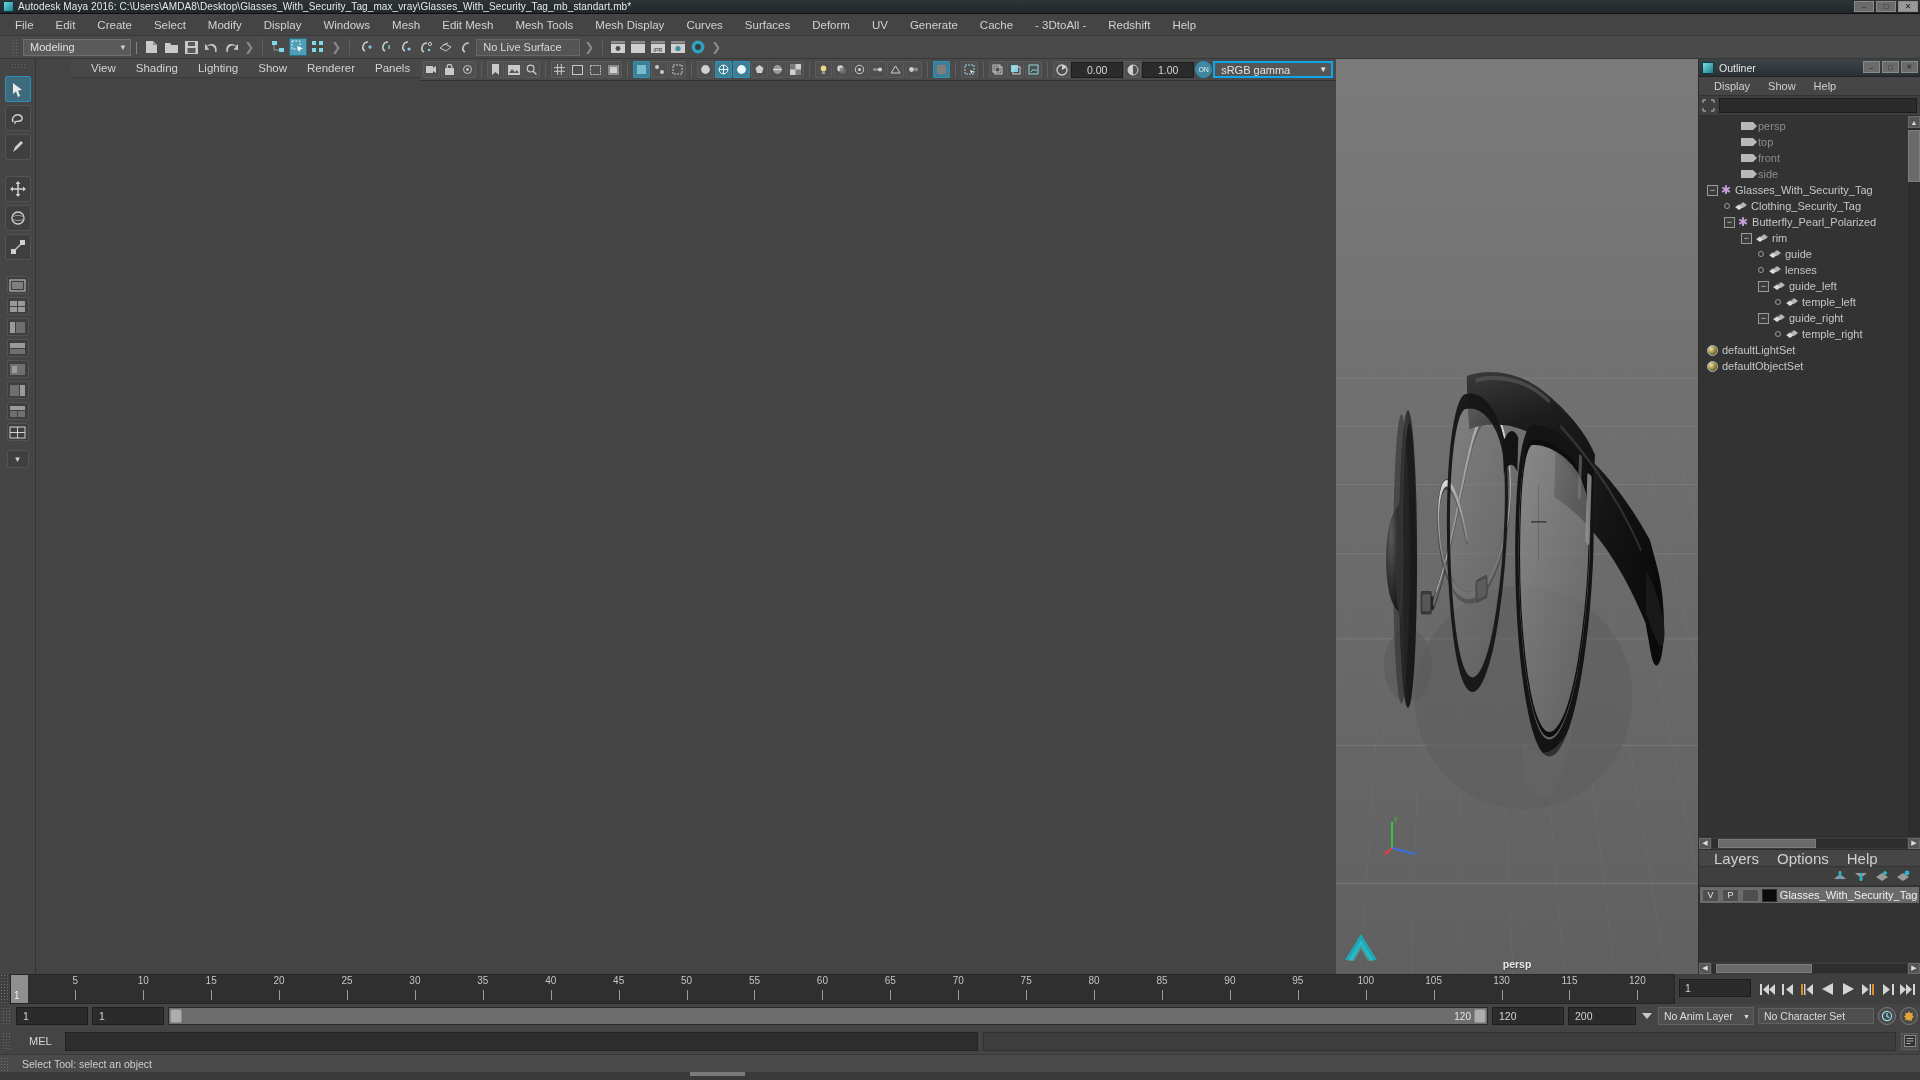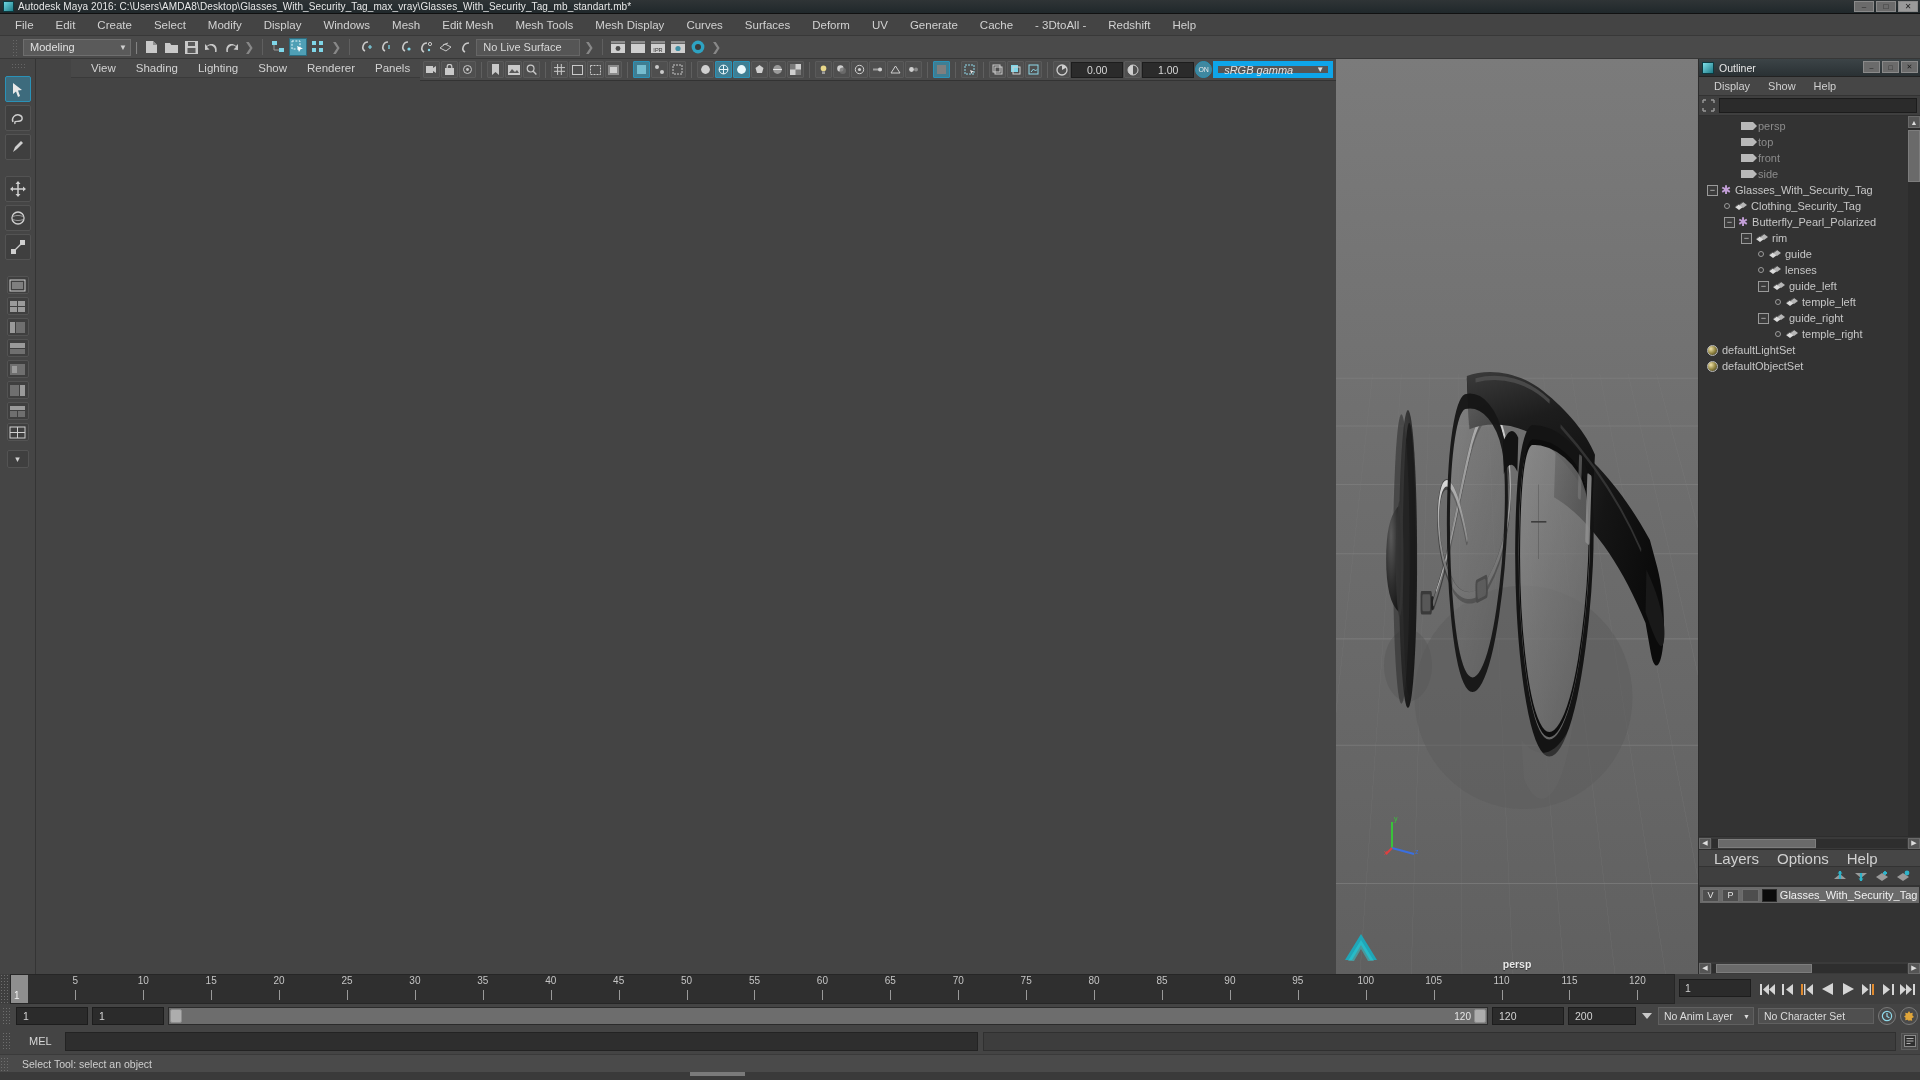--- a/index.html
+++ b/index.html
@@ -58,22 +58,22 @@
   .panelmenu .pm{ padding:1px 10px; color:#d2d2d2;}
   .vptoolbar{ height:22px; background:#4a4a4a; display:flex; align-items:center; gap:1px; padding:0 3px;
      border-bottom:1px solid #333; flex:0 0 22px;}
   .vbtn{ width:17px;height:17px; border:1px solid #5a5a5a; background:#4f4f4f; display:flex;
      align-items:center; justify-content:center; font-size:9px; color:#cdcdcd; border-radius:1px;}
   .vbtn.on{ background:#3f7e93; border-color:#2a92b8;}
   .numfield{ height:16px; width:52px; background:#2b2b2b; border:1px solid #1d1d1d; color:#d7d7d7;
      font-size:10.5px; display:flex;align-items:center;justify-content:center;}
   .onbadge{ width:17px;height:17px;border-radius:50%; background:#3f88a0; border:1px solid #2b92b5;
      color:#eaeaea; font-size:7px; display:flex;align-items:center;justify-content:center;}
-  .gammacombo{ height:17px; width:120px; background:#555; border:5px solid #0ea5e9; font-size:11px;
-     display:flex;align-items:center;justify-content:space-between; padding:0 4px 0 6px; color:#e2e2e2;font-style:italic;}
+  .gammacombo{ height:17px; width:120px; background:#555; border:2px solid #0ea5e9; font-size:11px;
+     display:flex;align-items:center;justify-content:space-between; padding:0 4px 0 6px; color:#e2e2e2;}
 
   
   .viewport{ flex:1 1 auto; position:relative; overflow:hidden; background:#6f6f6f; min-height:0;}
   .vp-label{ position:absolute; bottom:4px; left:50%; transform:translateX(-50%); font-size:10.5px;
      color:#e9e9e9; font-weight:bold; text-shadow:0 1px 1px #333;}
   .axis{ position:absolute; left:48px; bottom:118px; width:40px; height:42px;}
   .mayalogo{ position:absolute; left:6px; bottom:6px; width:38px;height:38px;}
 
   
   .dock{ width:222px; flex:0 0 222px; background:#3a3a3a; display:flex; flex-direction:column;
@@ -1052,21 +1052,21 @@
           <div class="tick-lbl" style="left: 69.2118%;">85</div>
           <div class="tick" style="left: 69.2118%;"></div>
           <div class="tick-lbl" style="left: 73.2958%;">90</div>
           <div class="tick" style="left: 73.2958%;"></div>
           <div class="tick-lbl" style="left: 77.3798%;">95</div>
           <div class="tick" style="left: 77.3798%;"></div>
           <div class="tick-lbl" style="left: 81.4639%;">100</div>
           <div class="tick" style="left: 81.4639%;"></div>
           <div class="tick-lbl" style="left: 85.5479%;">105</div>
           <div class="tick" style="left: 85.5479%;"></div>
-          <div class="tick-lbl" style="left: 89.6319%;">110</div>
+          <div class="tick-lbl" style="left: 89.6319%;">130</div>
           <div class="tick" style="left: 89.6319%;"></div>
           <div class="tick-lbl" style="left: 93.716%;">115</div>
           <div class="tick" style="left: 93.716%;"></div>
           <div class="tick-lbl" style="left: 97.8%;">120</div>
           <div class="tick" style="left: 97.8%;"></div>
         </div>
       <div class="frmfield">1</div>
       <div class="playbtns">
         <div class="pb">
           <svg width="15" height="11" viewBox="0 0 15 11">

